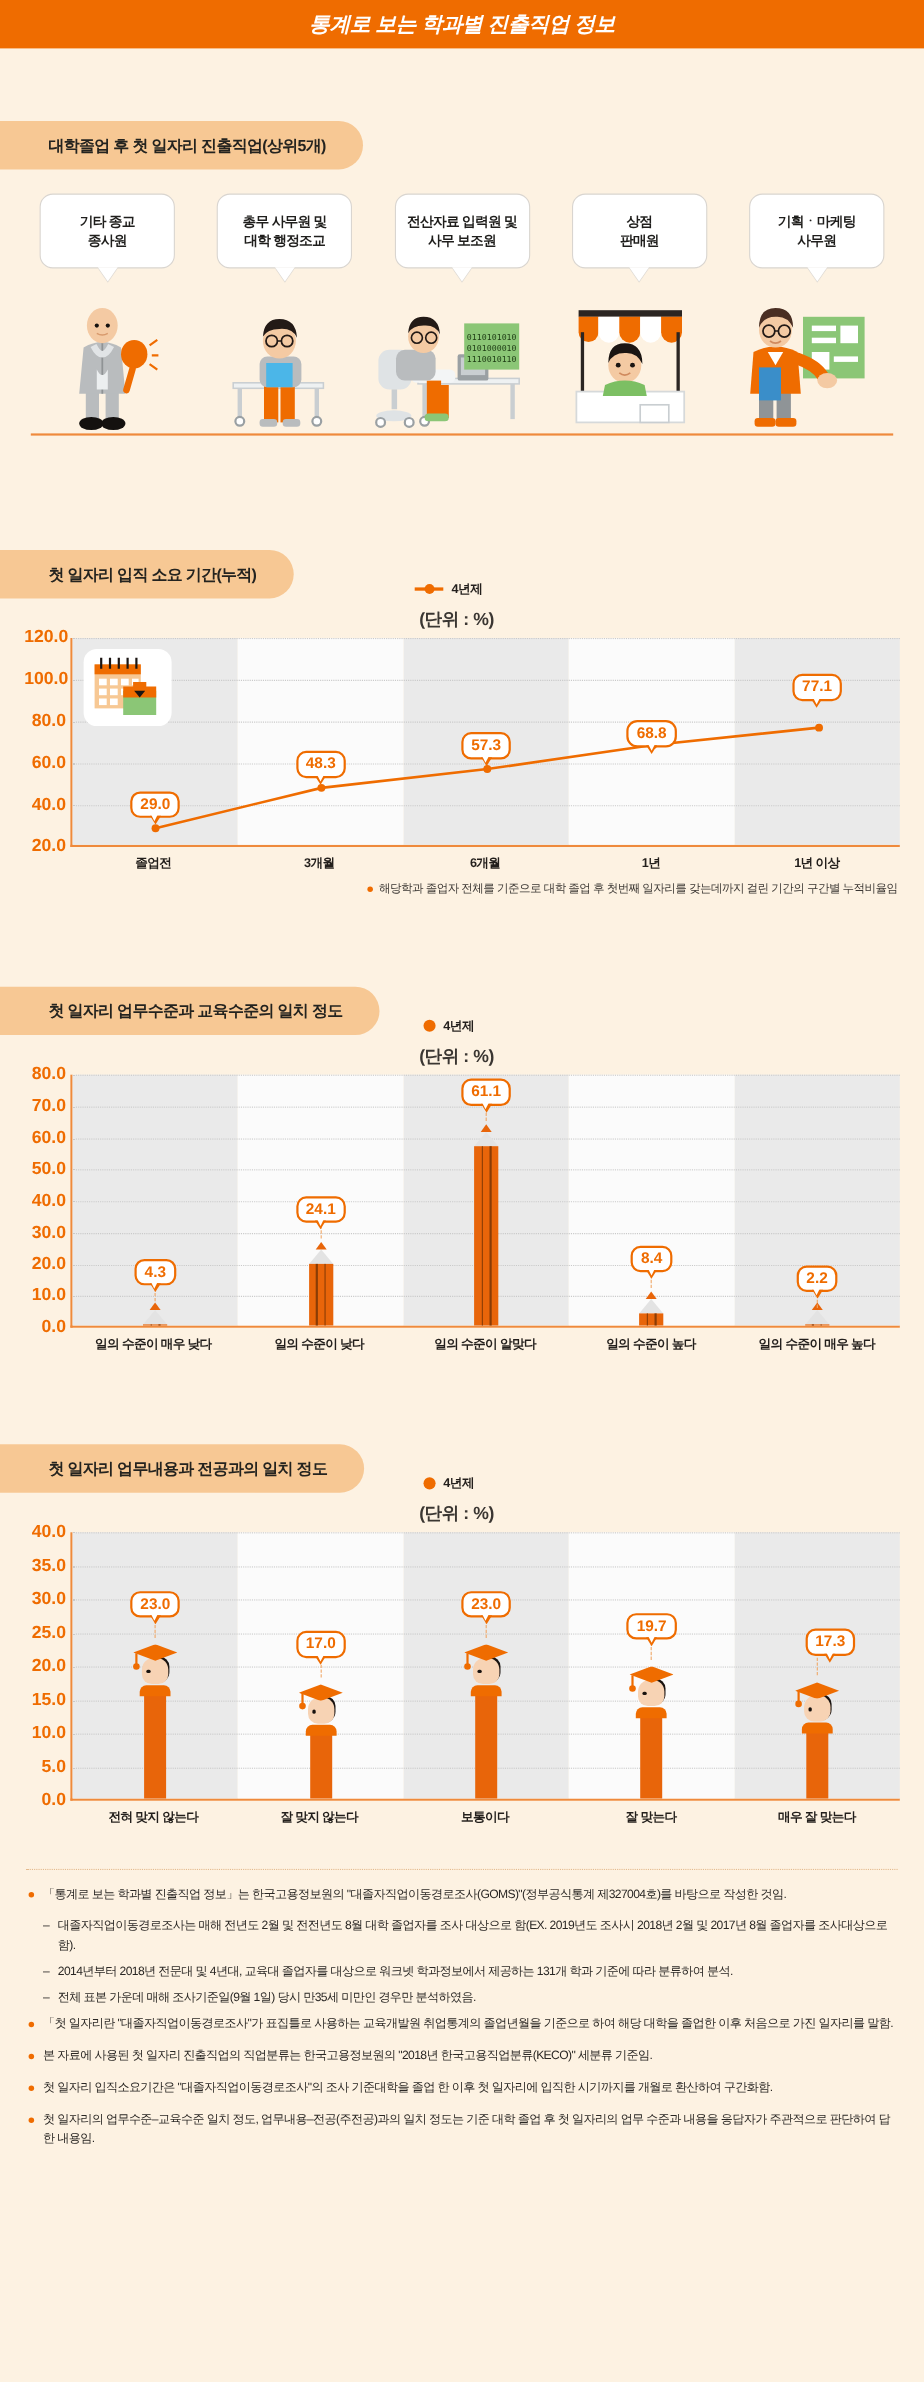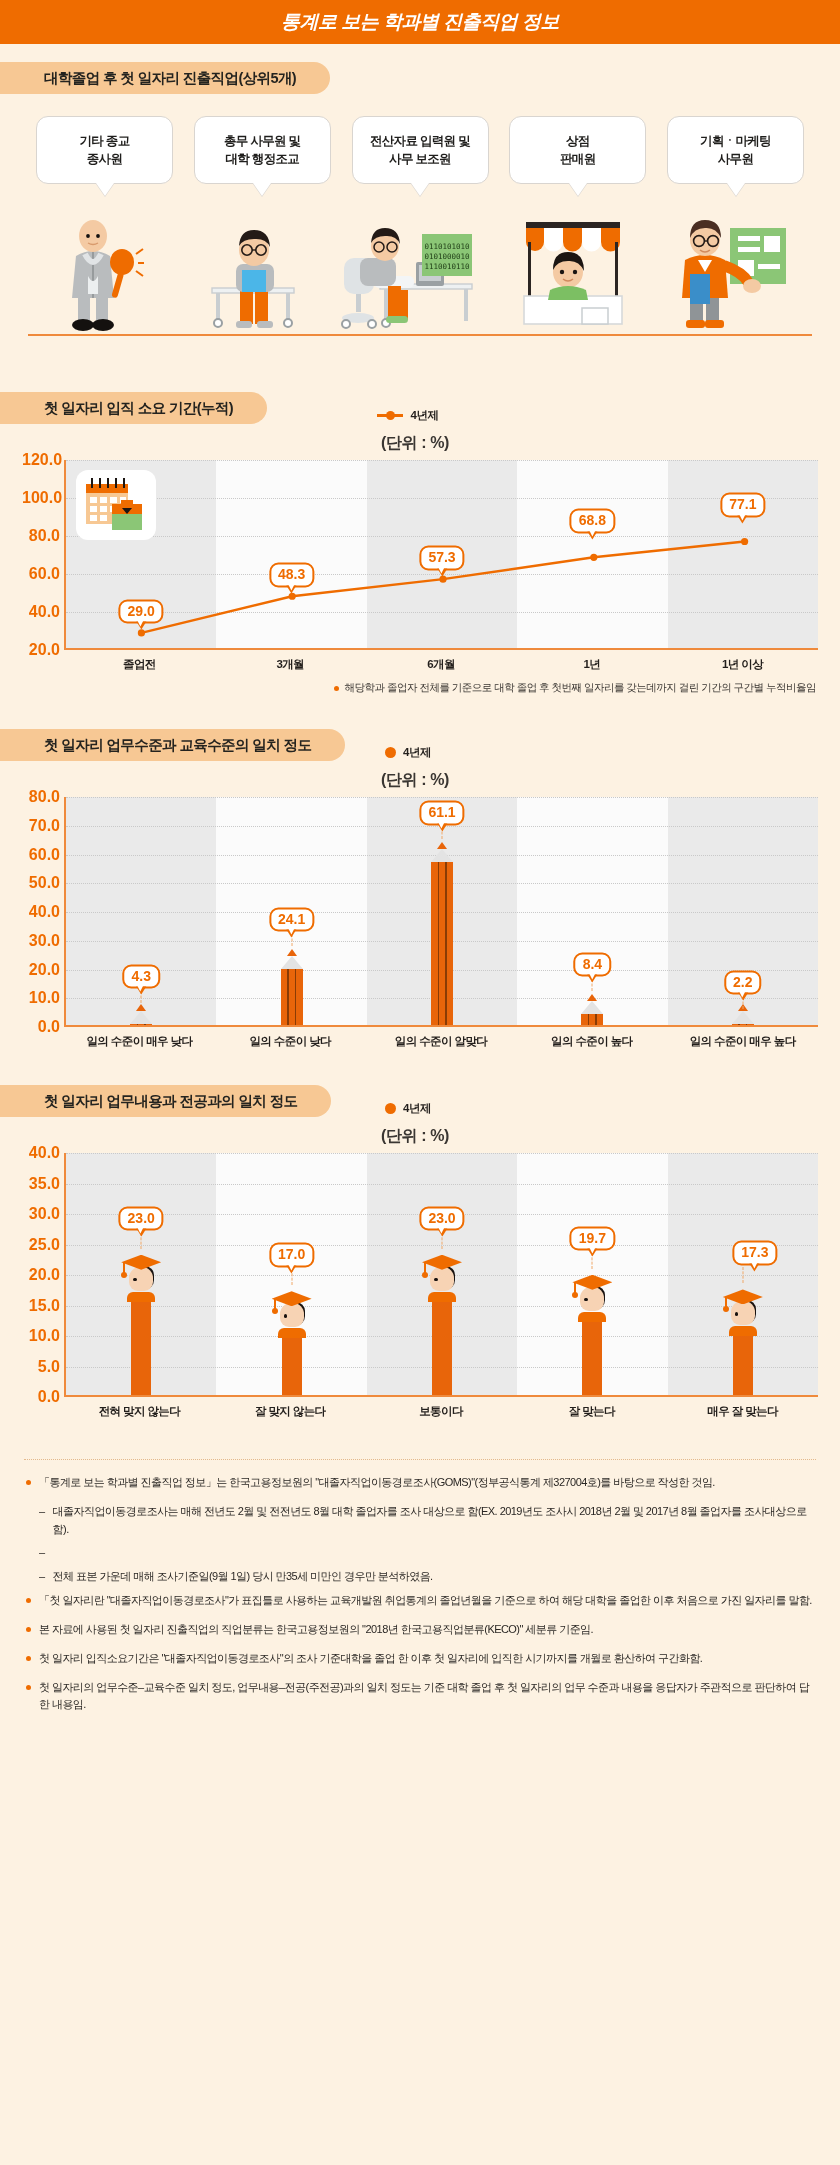--- a/index.html
+++ b/index.html
@@ -13,31 +13,31 @@
   
   .titlebar {
     height: 44px; background: #ef6c00; display: flex;
     align-items: center; justify-content: center;
   }
   .titlebar h1 { color: #fff; font-size: 19px; font-weight: bold; letter-spacing: -0.5px; font-style: italic; }
 
   
   .pill {
     background: #f7c894; border-radius: 0 22px 22px 0;
-    height: 32px; display: inline-flex; align-items: center;
+    height: 44px; display: inline-flex; align-items: center;
     padding: 0 34px 0 44px; margin-left: 0;
-    font-size: 14.5px; font-weight: bold; color: #24231f; letter-spacing: -0.6px;
+    font-size: 14.5px; font-weight: bold; color: #24231f; letter-spacing: -0.6px; margin-top: 48px;
   }
   .pill-wrap { padding-left: 0; }
 
   
   .jobs { position: relative; margin-top: 22px; height: 250px; }
   .cards { display: flex; justify-content: space-between; padding: 0 36px; }
   .card {
-    width: 137px; min-height: 68px; background: #fff; border: 1.5px solid #d9d5d0;
+    width: 123px; min-height: 68px; background: #fff; border: 1.5px solid #d9d5d0;
     border-radius: 12px; display: flex; align-items: center; justify-content: center;
     text-align: center; font-size: 12.5px; line-height: 1.45; font-weight: 600;
     color: #1f1e1c; letter-spacing: -0.7px; position: relative; padding: 8px 4px;
   }
   .card::after {
     content: ""; position: absolute; bottom: -13px; left: 50%; margin-left: -9px;
     width: 0; height: 0; border-left: 9px solid transparent; border-right: 9px solid transparent;
     border-top: 13px solid #fff; filter: drop-shadow(0 1.5px 0 #d9d5d0);
   }
   .people { position: relative; height: 122px; margin-top: 30px; padding: 0 36px; }
@@ -348,21 +348,21 @@
               <polyline points="75.4,172.9 226.20000000000002,136.23000000000002 377,119.13 527.8000000000001,97.28 678.6,81.51" fill="none" stroke="#ef6c00" stroke-width="2.4"></polyline>
               <circle cx="75.4" cy="172.9" r="3.6" fill="#ef6c00"></circle>
               <circle cx="226.20000000000002" cy="136.23000000000002" r="3.6" fill="#ef6c00"></circle>
               <circle cx="377" cy="119.13" r="3.6" fill="#ef6c00"></circle>
               <circle cx="527.8000000000001" cy="97.28" r="3.6" fill="#ef6c00"></circle>
               <circle cx="678.6" cy="81.51" r="3.6" fill="#ef6c00"></circle>
             </svg>
             <div class="bubble" style="left: 10%; top: 163.9px;">29.0</div>
             <div class="bubble" style="left: 30%; top: 127.23px;">48.3</div>
             <div class="bubble" style="left: 50%; top: 110.13px;">57.3</div>
-            <div class="bubble" style="left: 70%; top: 73px;">68.8</div>
+            <div class="bubble" style="left: 70%; top: 99px; border-radius: 10px;">68.8</div>
             <div class="bubble" style="left: 90%; top: 57px;">77.1</div>
           </div>
 
         <div style="position:absolute;left:10px;top:10px;width:80px;height:70px;background:#fff;border-radius:12px;">
           <svg width="80" height="70" viewBox="0 0 80 70">
             <rect x="10" y="14" width="42" height="40" fill="#f7c894"></rect>
             <rect x="10" y="14" width="42" height="9" fill="#ef6c00"></rect>
             <g stroke="#1b1512" stroke-width="2">
               <line x1="16" y1="8" x2="16" y2="18"></line>
                 <line x1="24" y1="8" x2="24" y2="18"></line>
@@ -624,20 +624,21 @@
         <span class="bullet"></span>
         <span>「통계로 보는 학과별 진출직업 정보」는 한국고용정보원의 "대졸자직업이동경로조사(GOMS)"(정부공식통계 제327004호)를 바탕으로 작성한 것임.</span>
       </div>
       <div class="subnote">
         <div class="note">
           <span class="dash">–</span>
           <span>대졸자직업이동경로조사는 매해 전년도 2월 및 전전년도 8월 대학 졸업자를 조사 대상으로 함(EX. 2019년도 조사시 2018년 2월 및 2017년 8월 졸업자를 조사대상으로 함).</span>
         </div>
         <div class="note">
           <span class="dash">–</span>
+          <span>2014년부터 2018년 전문대 및 4년대, 교육대 졸업자를 대상으로 워크넷 학과정보에서 제공하는 131개 학과 기준에 따라 분류하여 분석.</span>
         </div>
         <div class="note">
           <span class="dash">–</span>
           <span>전체 표본 가운데 매해 조사기준일(9월 1일) 당시 만35세 미만인 경우만 분석하였음.</span>
         </div>
       </div>
       <div class="note">
         <span class="bullet"></span>
         <span>「첫 일자리란 "대졸자직업이동경로조사"가 표집틀로 사용하는 교육개발원 취업통계의 졸업년월을 기준으로 하여 해당 대학을 졸업한 이후 처음으로 가진 일자리를 말함.</span>
       </div>

